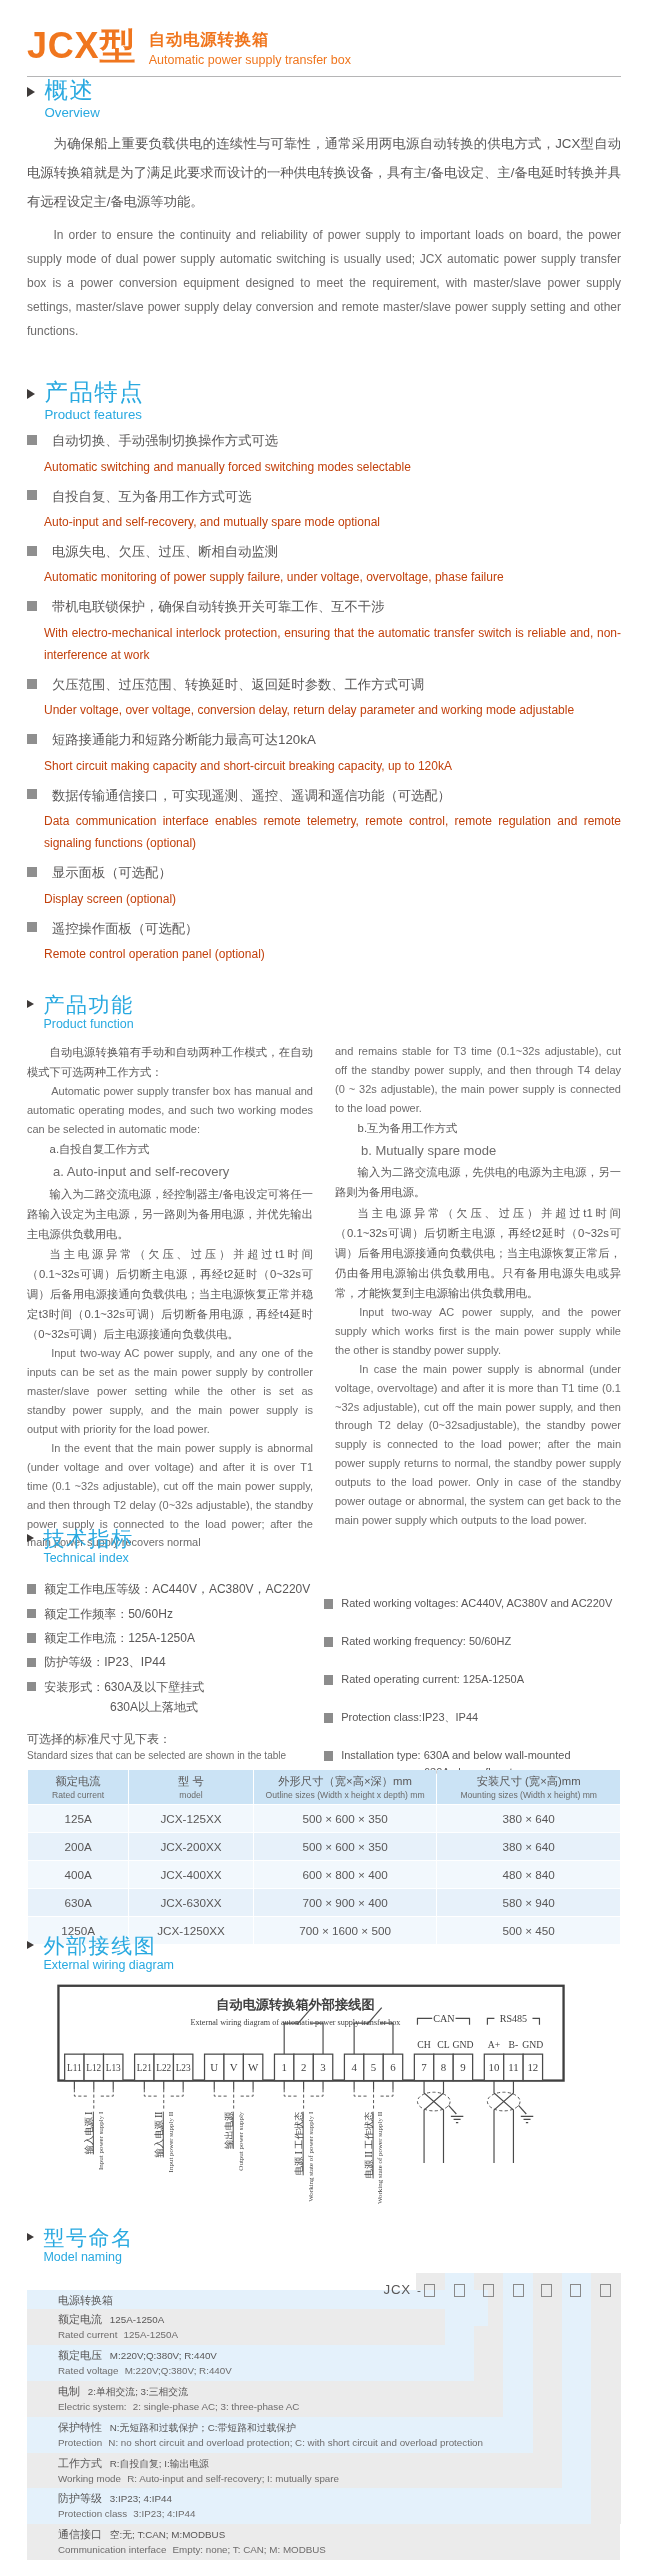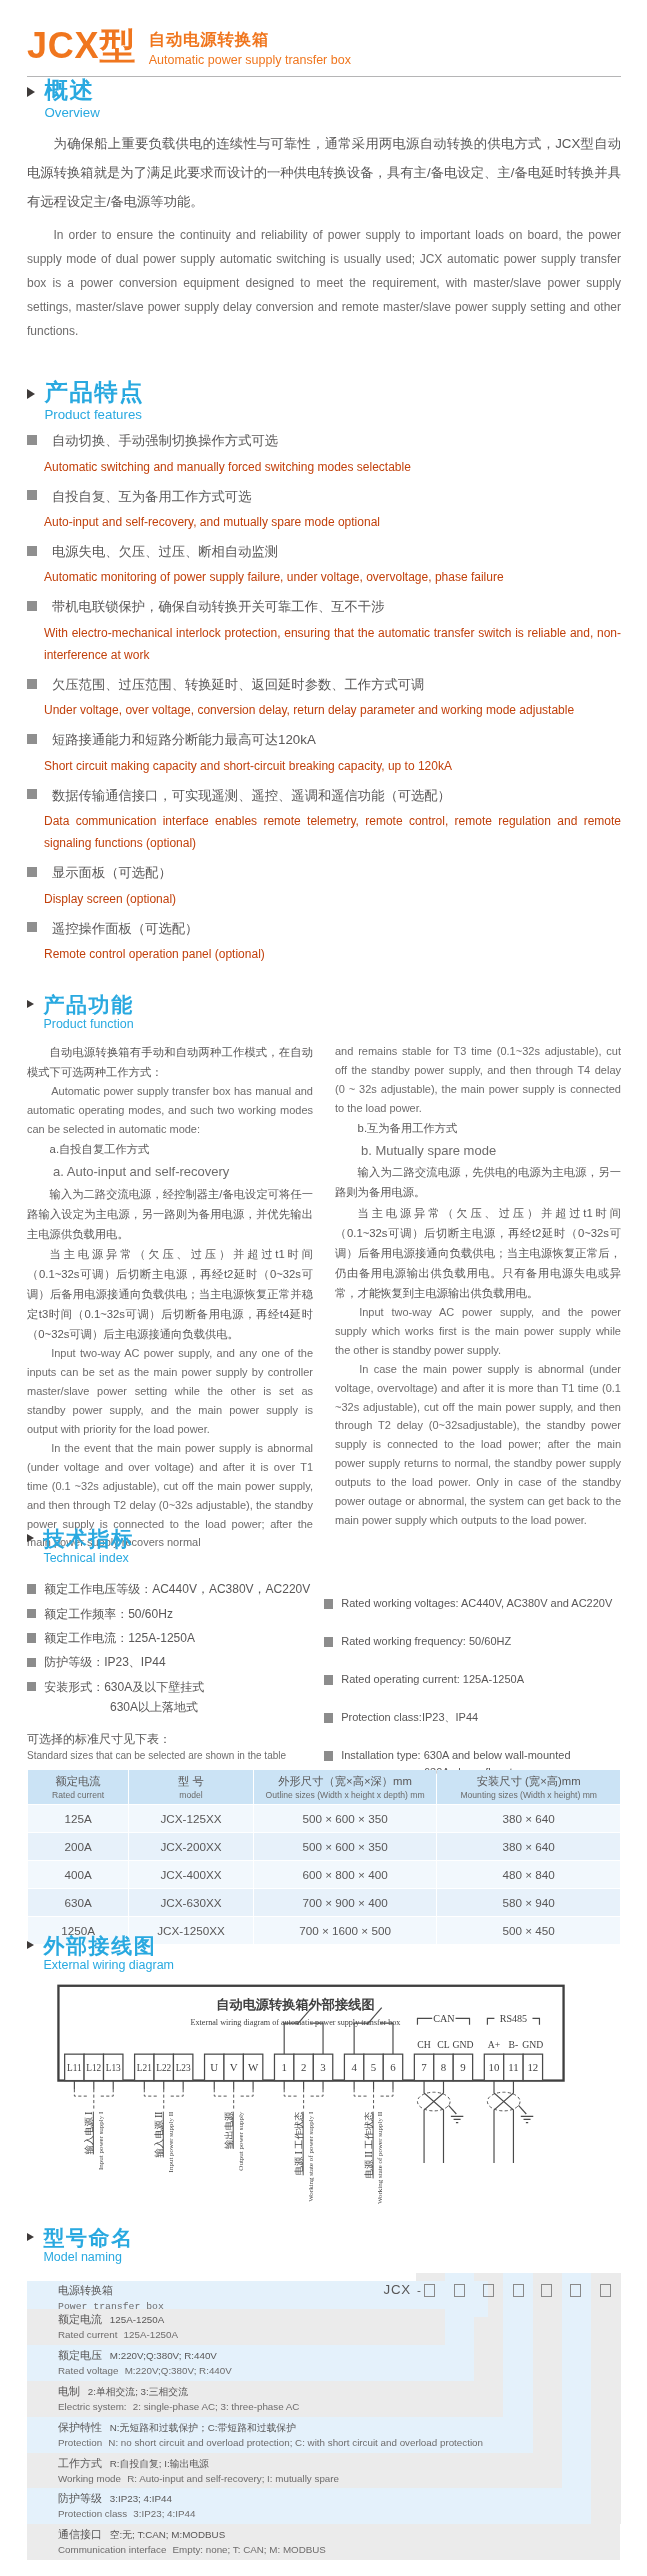--- a/index.html
+++ b/index.html
@@ -12,21 +12,21 @@
   .brand{color:#f0761e;font-size:36px;font-weight:bold;line-height:1.05;letter-spacing:0.8px;}
   .hsub{padding-top:2.3px;}
   .hsub-cn{color:#f0761e;font-size:16.4px;font-weight:bold;letter-spacing:0.8px;}
   .hsub-en{color:#f0761e;font-size:12.5px;margin-top:1.6px;}
   .rule{border:none;border-top:0.8px solid #b5b5b6;margin:9.4px 0 0 0;}
 
   
   .sec-head{display:flex;gap:9.4px;align-items:flex-start;}
   .tri{width:0;height:0;border-left:8.6px solid #3e3a39;border-top:5.5px solid transparent;
        border-bottom:5.5px solid transparent;margin-top:8.6px;flex:none;}
-  .st-cn{color:#29a9e0;font-size:23.4px;font-weight:700;line-height:1.1;letter-spacing:1.6px;}
+  .st-cn{color:#29a9e0;font-size:23.4px;font-weight:400;line-height:1.1;letter-spacing:1.6px;}
   .st-en{color:#29a9e0;font-size:13.3px;margin-top:0.8px;}
   .sm .st-cn{font-size:21px;}
   .sm .st-en{font-size:12.5px;}
   .sm .tri{margin-top:7px;border-left-width:7.8px;border-top-width:4.7px;border-bottom-width:4.7px;}
 
   
   .p-cn{font-size:13.3px;line-height:2.2;text-align:justify;text-indent:2em;margin:9.4px 0 0;}
   .p-en{font-size:12px;line-height:2.0;text-align:justify;text-indent:2.2em;margin:6.2px 0 0;color:#6e6c6c;}
 
   
@@ -470,21 +470,21 @@
   <div class="model">
 
     <div class="m-col bgg" style="left:389px;top:0;width:29px;height:36px;"></div>
     <div class="m-col bgb" style="left:418px;top:0;width:30px;height:72px;"></div>
     <div class="m-col bgg" style="left:447px;top:0;width:29px;height:108px;"></div>
     <div class="m-col bgb" style="left:476px;top:0;width:30px;height:144px;"></div>
     <div class="m-col bgg" style="left:506px;top:0;width:29px;height:180px;"></div>
     <div class="m-col bgb" style="left:535px;top:0;width:29px;height:215px;"></div>
     <div class="m-col bgg" style="left:564px;top:0;width:30px;height:251px;"></div>
 
-    <div class="m-band bgb" style="top:8px;width:461px;font-family:Liberation Mono, monospace;">
+    <div class="m-band bgb" style="top:17px;width:461px;">
       <div class="m-cn">电源转换箱</div>
       <div class="m-en">Power transfer box</div>
     </div>
     <div class="m-band bgg" style="top:36px;width:418px;">
       <div class="m-cn"><span>额定电流</span><span class="m-val">125A-1250A</span></div>
       <div class="m-en"><span>Rated current</span><span class="m-vale">125A-1250A</span></div>
     </div>
     <div class="m-band bgb" style="top:72px;width:447px;">
       <div class="m-cn"><span>额定电压</span><span class="m-val">M:220V;Q:380V; R:440V</span></div>
       <div class="m-en"><span>Rated voltage</span><span class="m-vale">M:220V;Q:380V; R:440V</span></div>

